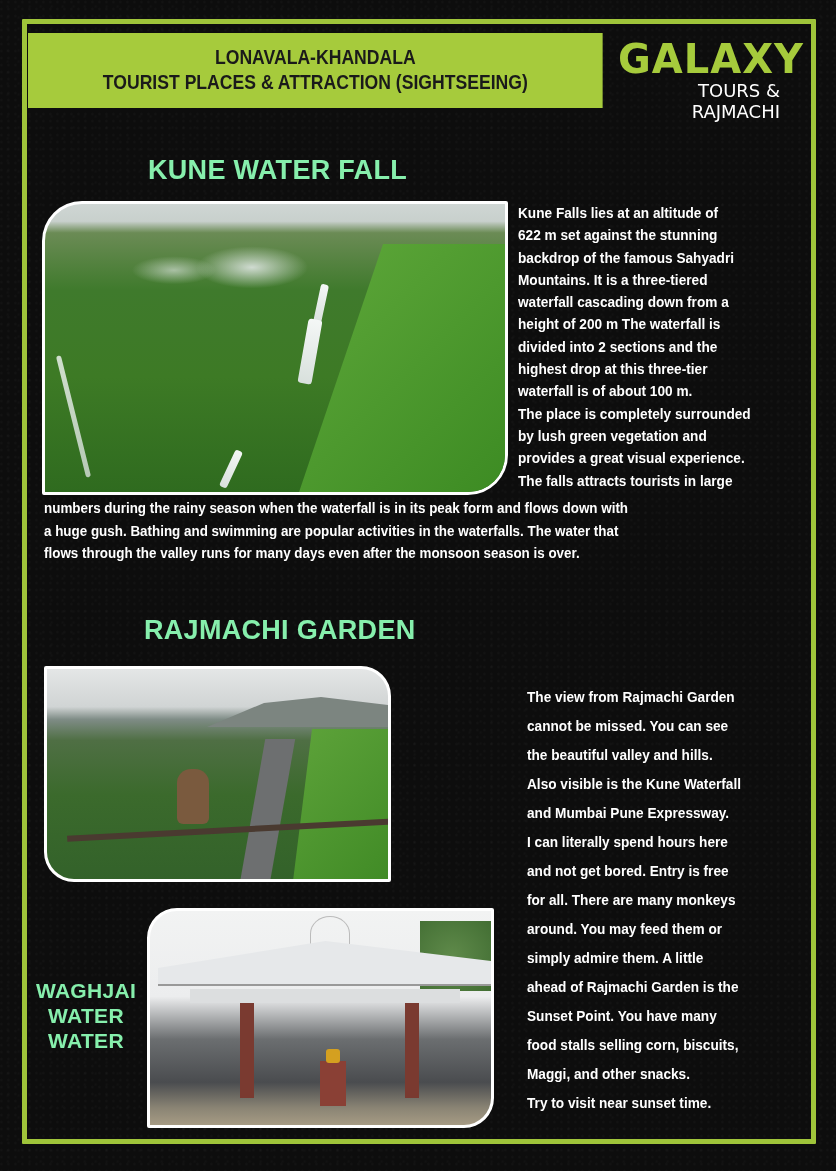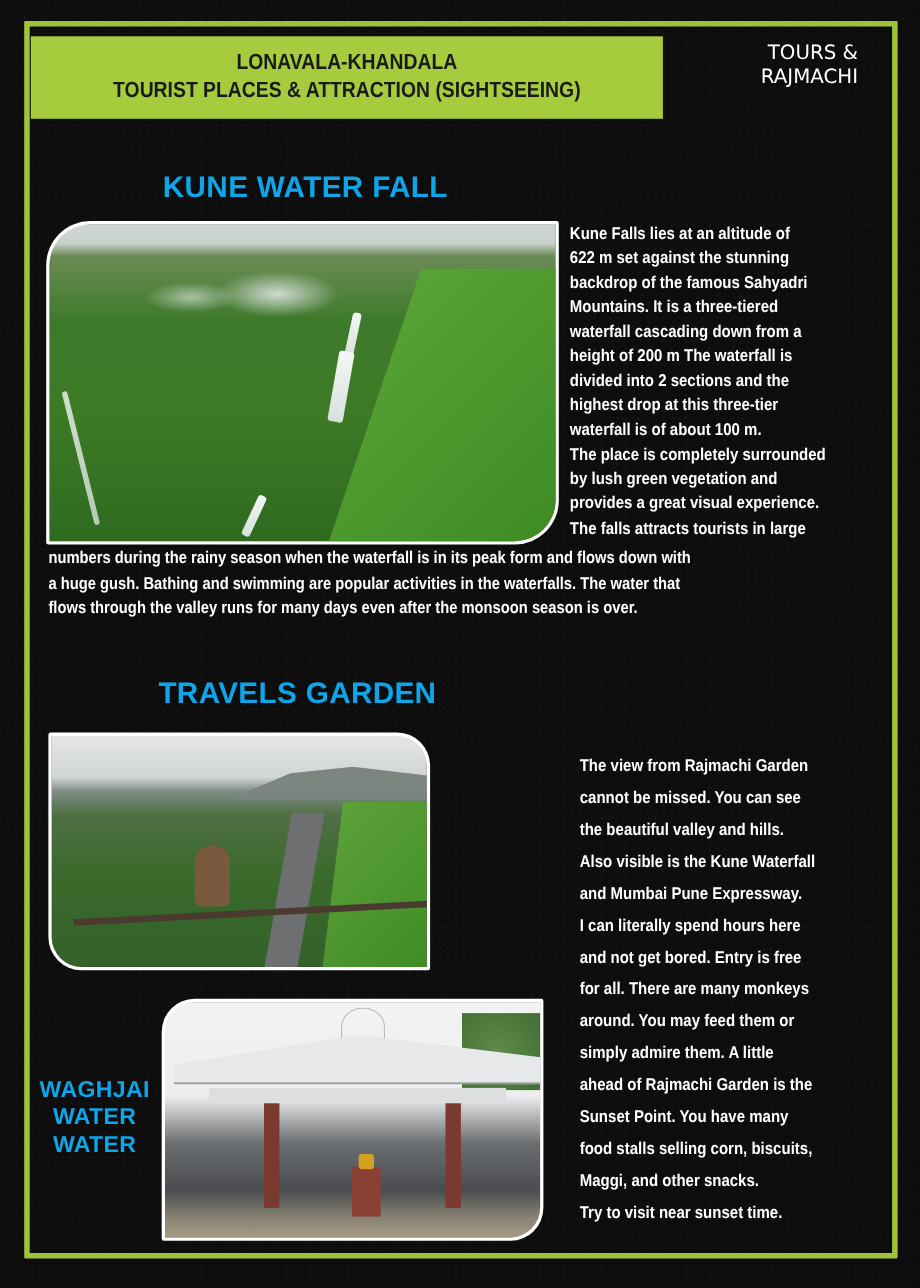--- a/index.html
+++ b/index.html
@@ -52,21 +52,21 @@
       color: #ffffff;
       font-family: "DejaVu Sans", sans-serif;
       font-weight: normal;
       font-size: 18px;
       line-height: 21px;
       text-align: right;
       padding-right: 18px;
     }
     .heading {
       position: absolute;
-      color: #0ea5e9;
+      color: #86efac;
       font-weight: bold;
       font-size: 27px;
       letter-spacing: 0.3px;
     }
     .h-kune { left: 148px; top: 155px; }
     .h-raj { left: 144px; top: 615px; }
     .h-wag {
       left: 30px; top: 978px;
       width: 112px;
       text-align: center;
@@ -143,20 +143,21 @@
 <body>
 
 <div class="frame"></div>
 
 <div class="title-banner">
   <div>LONAVALA-KHANDALA</div>
   <div>TOURIST PLACES &amp; ATTRACTION (SIGHTSEEING)</div>
 </div>
 
 <div class="logo">
+  <div class="logo-main">GALAXY</div>
   <div class="logo-sub">TOURS &amp;</div>
   <div class="logo-sub">RAJMACHI</div>
 </div>
 
 <div class="heading h-kune">KUNE WATER FALL</div>
 
 <div class="photo photo-kune">
   <div class="slope" style="left:250px; top:40px; width:220px; height:260px;"></div>
   <div class="fall" style="left:272px; top:80px; width:8px; height:40px; transform:rotate(12deg);"></div>
   <div class="fall" style="left:258px; top:115px; width:14px; height:65px; transform:rotate(10deg);"></div>
@@ -174,21 +175,21 @@
 highest drop at this three-tier
 waterfall is of about 100 m.
 The place is completely surrounded
 by lush green vegetation and
 provides a great visual experience.
     The falls attracts tourists in large</div>
 <div class="para p-kune-cont">numbers during the rainy season when the waterfall is in its peak form and flows down with
 a huge gush. Bathing and swimming are popular activities in the waterfalls. The water that
 flows through the valley runs for many days even after the monsoon season is over.</div>
 
-<div class="heading h-raj">TRAVELS GARDEN</div>
+<div class="heading h-raj">RAJMACHI GARDEN</div>
 
 <div class="photo photo-raj">
   <div style="position:absolute; left:160px; top:28px; width:190px; height:30px; background:#7c8580; clip-path:polygon(0 100%, 30% 20%, 60% 0, 100% 30%, 100% 100%);"></div>
   <div style="position:absolute; left:245px; top:60px; width:100px; height:160px; background:linear-gradient(135deg,#5ea33a,#3f8a25); clip-path:polygon(20% 0, 100% 0, 100% 100%, 0 100%);"></div>
   <div style="position:absolute; left:205px; top:70px; width:30px; height:150px; background:#6d6f70; transform:skewX(-10deg);"></div>
   <div style="position:absolute; left:130px; top:100px; width:32px; height:55px; background:#7a5a3e; border-radius:14px 14px 6px 6px;"></div>
   <div style="position:absolute; left:20px; top:158px; width:330px; height:6px; background:#4a3a30; transform:rotate(-3deg);"></div>
 </div>
 
 <div class="para p-raj">The view from Rajmachi Garden

